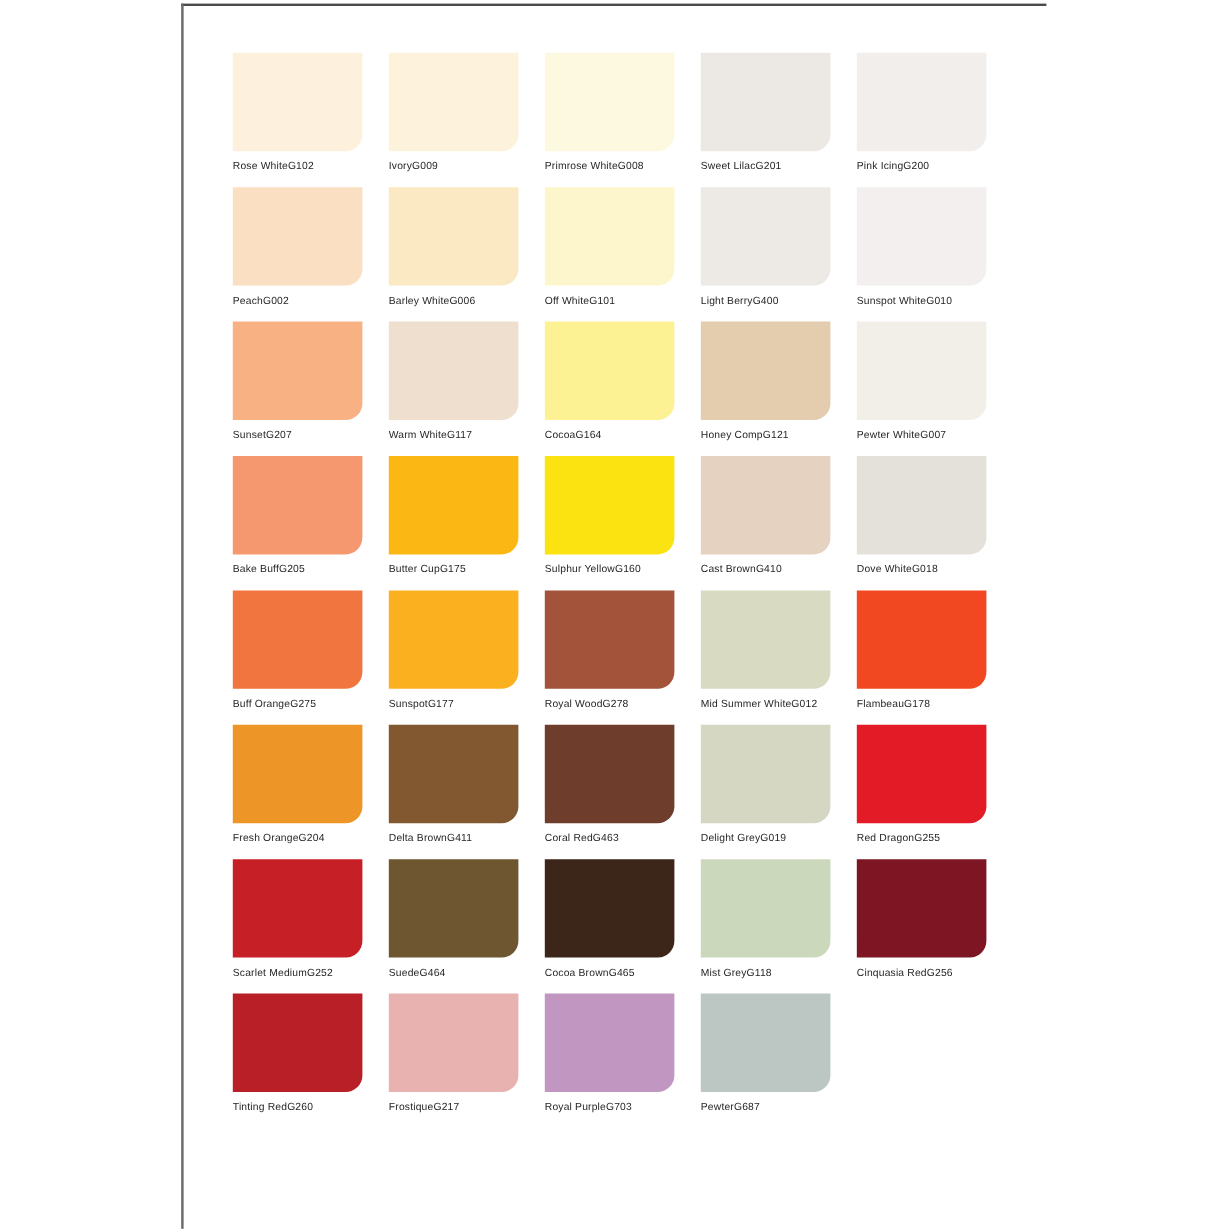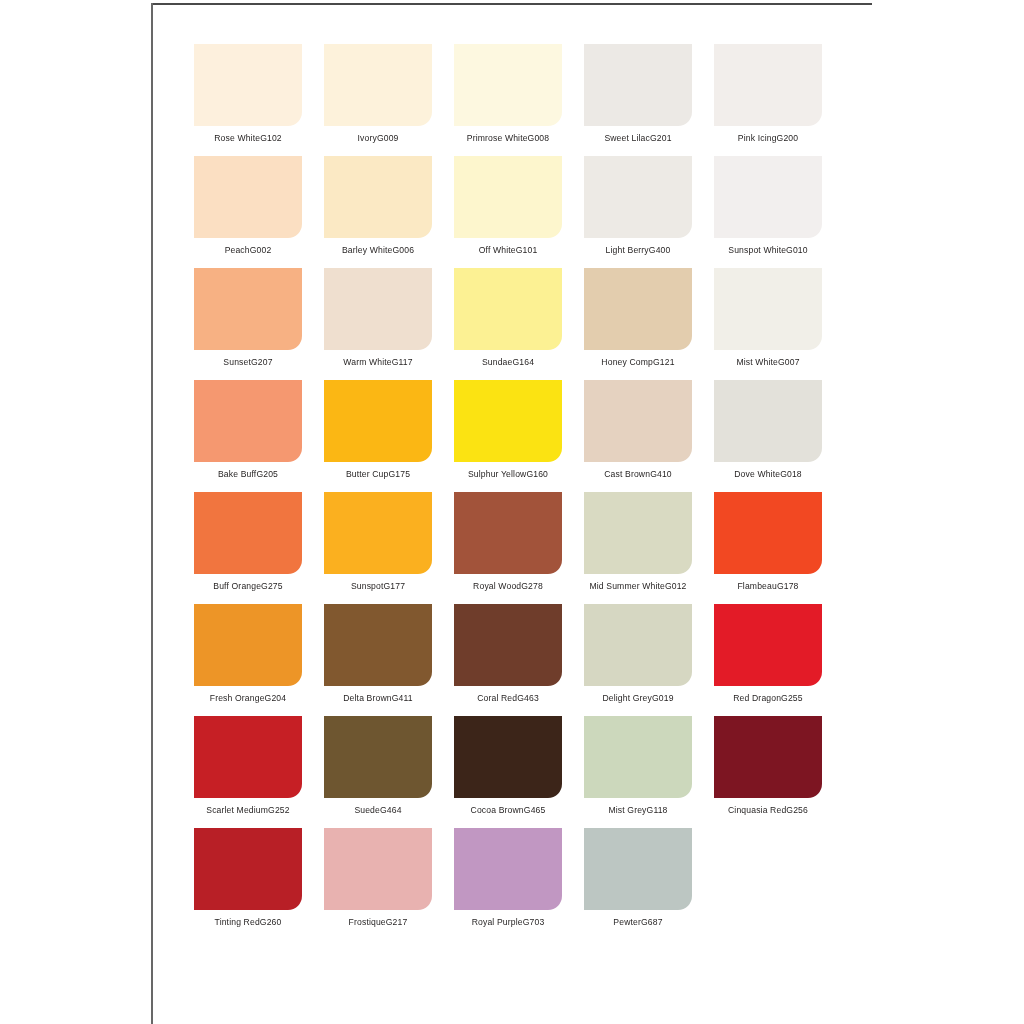--- a/index.html
+++ b/index.html
@@ -57,21 +57,21 @@
   }
 
   .chip {
     width: 108px;
     height: 82px;
     border-radius: 0 0 14px 0;
   }
 
   .cell-caption {
     display: flex;
-    justify-content: center;
+    justify-content: flex-start;
     align-items: baseline;
     margin-top: 7px;
     font-size: 8.6px;
     line-height: 10px;
     color: #221f1f;
     letter-spacing: 0.15px;
     white-space: nowrap;
   }
 
   .swatch-name {
@@ -170,35 +170,35 @@
       <div class="cell">
         <div class="chip" style="background: rgb(239, 223, 207);"></div>
         <div class="cell-caption">
           <span class="swatch-name">Warm White</span>
           <span class="swatch-code">G117</span>
         </div>
       </div>
       <div class="cell">
         <div class="chip" style="background: rgb(252, 241, 147);"></div>
         <div class="cell-caption">
-          <span class="swatch-name">Sundae</span>
+          <span class="swatch-name">Cocoa</span>
           <span class="swatch-code">G164</span>
         </div>
       </div>
       <div class="cell">
         <div class="chip" style="background: rgb(227, 205, 174);"></div>
         <div class="cell-caption">
           <span class="swatch-name">Honey Comp</span>
           <span class="swatch-code">G121</span>
         </div>
       </div>
       <div class="cell">
         <div class="chip" style="background: rgb(241, 239, 232);"></div>
         <div class="cell-caption">
-          <span class="swatch-name">Mist White</span>
+          <span class="swatch-name">Pewter White</span>
           <span class="swatch-code">G007</span>
         </div>
       </div>
       <div class="cell">
         <div class="chip" style="background: rgb(245, 152, 112);"></div>
         <div class="cell-caption">
           <span class="swatch-name">Bake Buff</span>
           <span class="swatch-code">G205</span>
         </div>
       </div>

